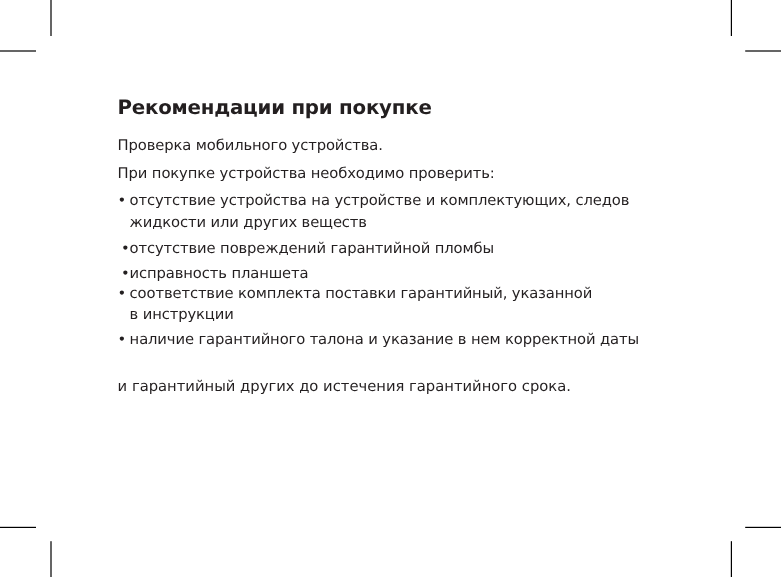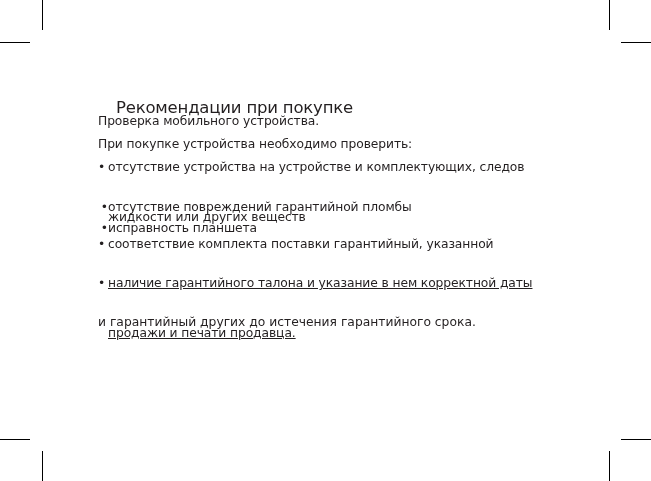--- a/index.html
+++ b/index.html
@@ -2,27 +2,27 @@
 <html><head>
   <meta charset="utf-8">
   <style>
     html, body { margin: 0; padding: 0; background: #ffffff; }
     body { width: 651px; height: 481px; position: relative; overflow: hidden;
            font-family: "DejaVu Sans", sans-serif; color: #231f20; }
     .mark { position: absolute; background: #000; }
     .v { width: 1px; height: 30px; }
     .h { height: 1px; width: 30px; }
     .page { position: absolute; left: 98px; top: 78px; width: 500px; }
-    .title { font-size: 16.5px; font-weight: normal; margin: 18px; height: 24px; line-height: 24px; letter-spacing: -0.2px; }
+    .title { font-size: 16.5px; font-weight: bold; margin: 0; height: 24px; line-height: 24px; letter-spacing: -0.2px; }
     .p { font-size: 12.3px; line-height: 18px; margin: 0; white-space: nowrap; letter-spacing: -0.1px; }
     .intro1 { position: absolute; top: 34px; }
     .intro2 { position: absolute; top: 57px; }
     .bullet { position: absolute; left: 0; font-size: 12.3px; line-height: 18px; white-space: nowrap; letter-spacing: -0.1px; }
     .bullet .dot { display: inline-block; width: 10px; }
-    .bullet .cont { padding-left: 10px; display: block; margin-top: 32px; }
+    .bullet .cont { padding-left: 10px; display: block; }
     .final { position: absolute; top: 235px; font-size: 12.3px; line-height: 18px; white-space: nowrap; letter-spacing: 0; }
   </style>
 </head>
 <body>
 
 <div class="mark v" style="left:42px; top:0;"></div>
 <div class="mark h" style="left:0; top:42px;"></div>
 <div class="mark v" style="left:609px; top:0;"></div>
 <div class="mark h" style="left:621px; top:42px;"></div>
 <div class="mark h" style="left:0; top:439px;"></div>
@@ -41,22 +41,22 @@
     <span class="cont">жидкости или других веществ</span>
   </div>
   <div class="bullet" style="top:120px;text-align:right;">
     <span class="dot">•</span><span>отсутствие повреждений гарантийной пломбы</span>
   </div>
   <div class="bullet" style="top:141px;text-align:right;">
     <span class="dot">•</span><span>исправность планшета</span>
   </div>
   <div class="bullet" style="top:157px;">
     <span class="dot">•</span><span>соответствие комплекта поставки гарантийный, указанной</span>
+    <span class="cont">в инструкции</span>
   </div>
-  <div class="bullet" style="top:196px;text-decoration:underline;">
+  <div class="bullet" style="top:196px;">
     <span class="dot">•</span><span>наличие гарантийного талона и указание в нем корректной даты</span>
-    <span class="cont">продажи и печати продавца.</span>
   </div>
 
   <div class="final">
     <div>и гарантийный других до истечения гарантийного срока.</div>
   </div>
 </div>
 
 </body></html>

